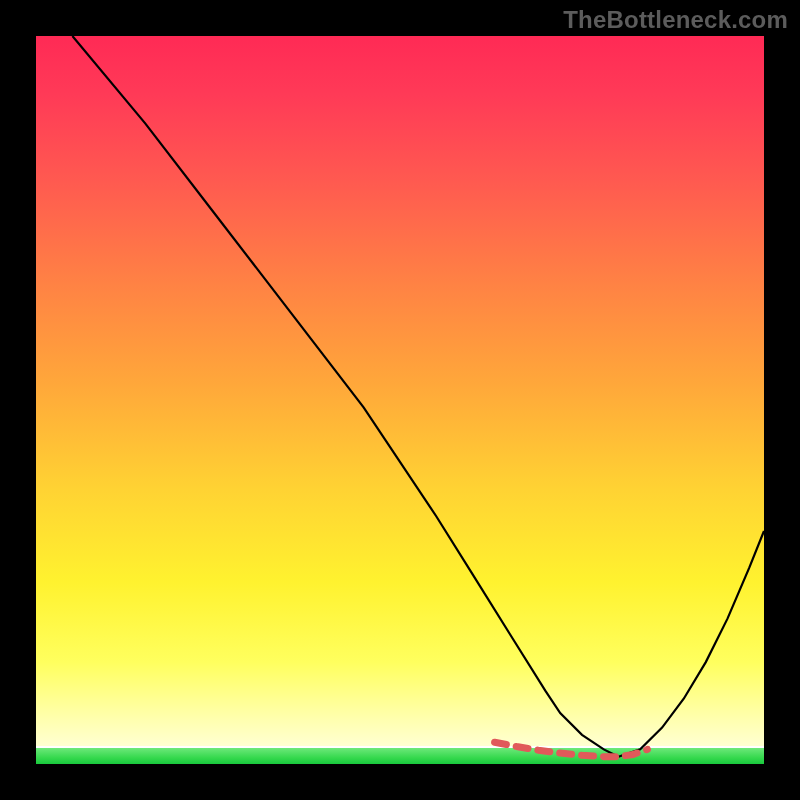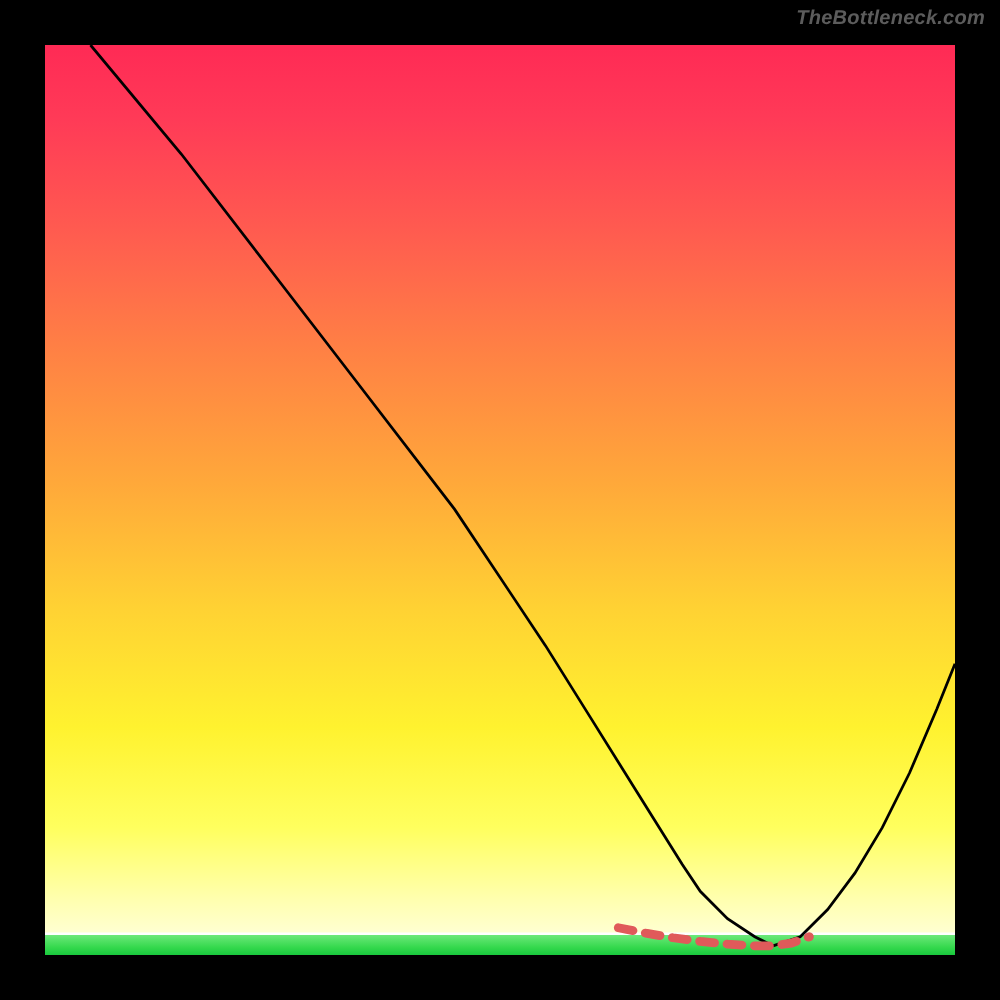--- a/index.html
+++ b/index.html
@@ -15,25 +15,24 @@
     position: relative;
     width: 800px;
     height: 800px;
     background: #000;
   }
   .watermark {
     position: absolute;
     top: 6px;
     right: 12px;
     color: #5c5c5c;
-    font-size: 16px;
+    font-size: 24px;
     font-weight: 600;
     letter-spacing: 0.2px;
     z-index: 5;
-    font-style: italic;
   }
   .plot {
     position: absolute;
     left: 36px;
     top: 36px;
     width: 728px;
     height: 728px;
     
     background: linear-gradient(to bottom,
       #ff2a55 0%,

